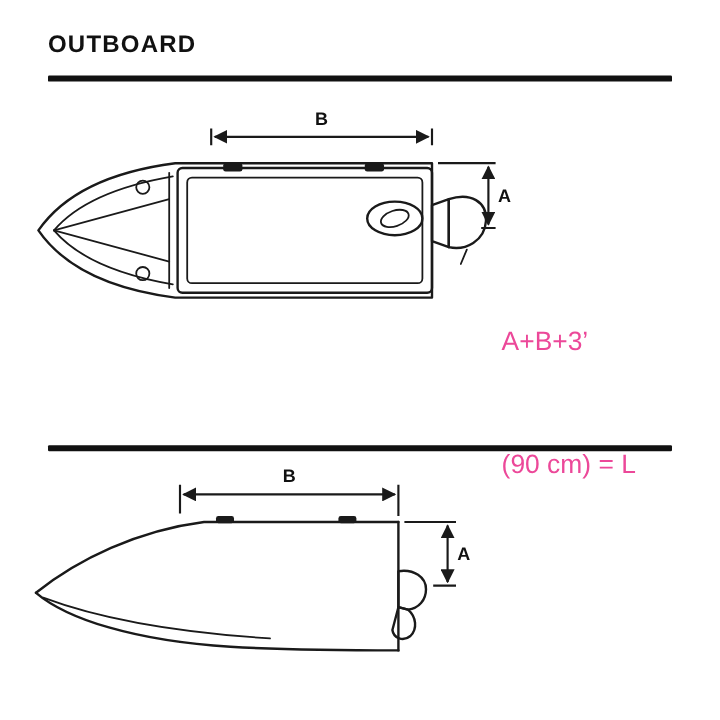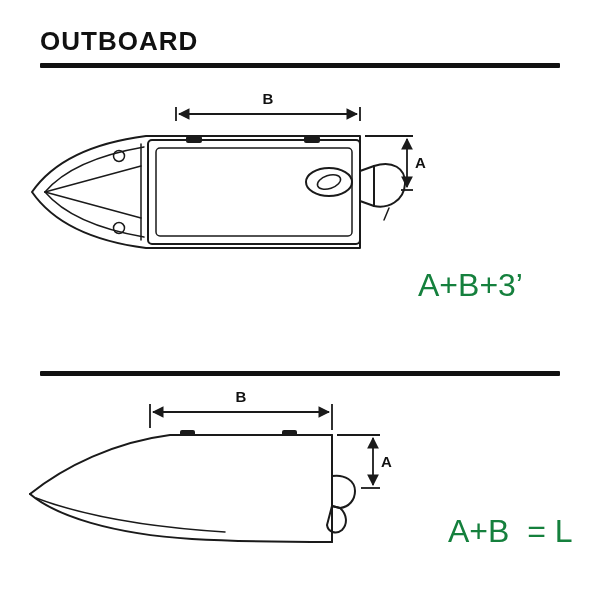--- a/index.html
+++ b/index.html
@@ -1,22 +1,22 @@
 <!DOCTYPE html>
 <html><head>
 <meta charset="utf-8">
 <style>
   html,body{margin:0;padding:0;background:#ffffff;}
   .canvas{position:relative;width:600px;height:600px;background:#ffffff;
           font-family:"Liberation Sans",sans-serif;color:#111;overflow:hidden;}
-  .sec-title{position:absolute;left:40px;margin:0;font-size:26px;font-weight:700;
+  .sec-title{position:absolute;left:40px;margin:0;font-size:20px;font-weight:700;
              letter-spacing:1px;color:#111;}
   .rule{position:absolute;left:40px;width:520px;height:5px;background:#111;border-radius:1px;}
   .diagram{position:absolute;left:20px;}
-  .formula{position:absolute;font-size:32px;line-height:34px;white-space:pre;color:#15803d;}
+  .formula{position:absolute;font-size:22px;line-height:34px;white-space:pre;color:#ec4899;}
   svg .ln{fill:none;stroke:#1a1a1a;stroke-width:2;stroke-linejoin:round;stroke-linecap:round;}
   svg .thin{fill:none;stroke:#1a1a1a;stroke-width:1.5;stroke-linejoin:round;stroke-linecap:round;}
   svg .dim{fill:none;stroke:#1a1a1a;stroke-width:1.8;stroke-linecap:butt;}
   svg .solid{fill:#1a1a1a;stroke:none;}
   svg text{font-family:"Liberation Sans",sans-serif;font-weight:700;font-size:15px;fill:#111;}
 </style>
 </head>
 <body>
 
 <div class="canvas">
@@ -58,20 +58,21 @@
       <text x="248" y="30" text-anchor="middle">B</text>
       <path class="dim" d="M 345 62 L 393 62"></path>
       <path class="dim" d="M 381 116 L 393 116"></path>
       <path class="dim" d="M 387 65 L 387 113" marker-start="url(#arrow1)" marker-end="url(#arrow1)"></path>
       <text x="395" y="94">A</text>
     </g>
   </svg>
 
   <div class="formula" style="left:418px;top:200px">
     <div>A+B+3’</div>
+    <div>(90 cm) = L</div>
   </div>
 
   <div class="rule" style="top:371px"></div>
 
   <svg class="diagram" style="top:384px" width="560" height="190" viewBox="0 0 560 190">
     <defs>
       <marker id="arrow2" viewBox="0 0 10 10" refX="9" refY="5" markerWidth="6.5" markerHeight="6.5" orient="auto-start-reverse">
         <path d="M0,0 L10,5 L0,10 Z" fill="#1a1a1a"></path>
       </marker>
     </defs>
@@ -92,15 +93,14 @@
       <path class="dim" d="M 312 20 L 312 46"></path>
       <path class="dim" d="M 133 28 L 309 28" marker-start="url(#arrow2)" marker-end="url(#arrow2)"></path>
       <text x="221" y="18" text-anchor="middle">B</text>
       <path class="dim" d="M 317 51 L 360 51"></path>
       <path class="dim" d="M 341 104 L 360 104"></path>
       <path class="dim" d="M 353 54 L 353 101" marker-start="url(#arrow2)" marker-end="url(#arrow2)"></path>
       <text x="361" y="83">A</text>
     </g>
   </svg>
 
-  <div class="formula" style="left:448px;top:514px">A+B  = L</div>
 
 </div>
 
 </body></html>

